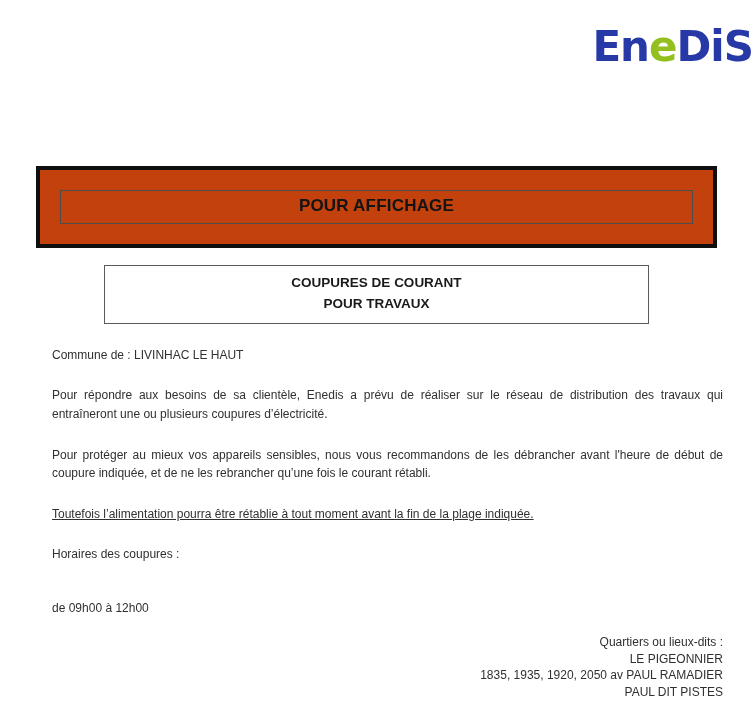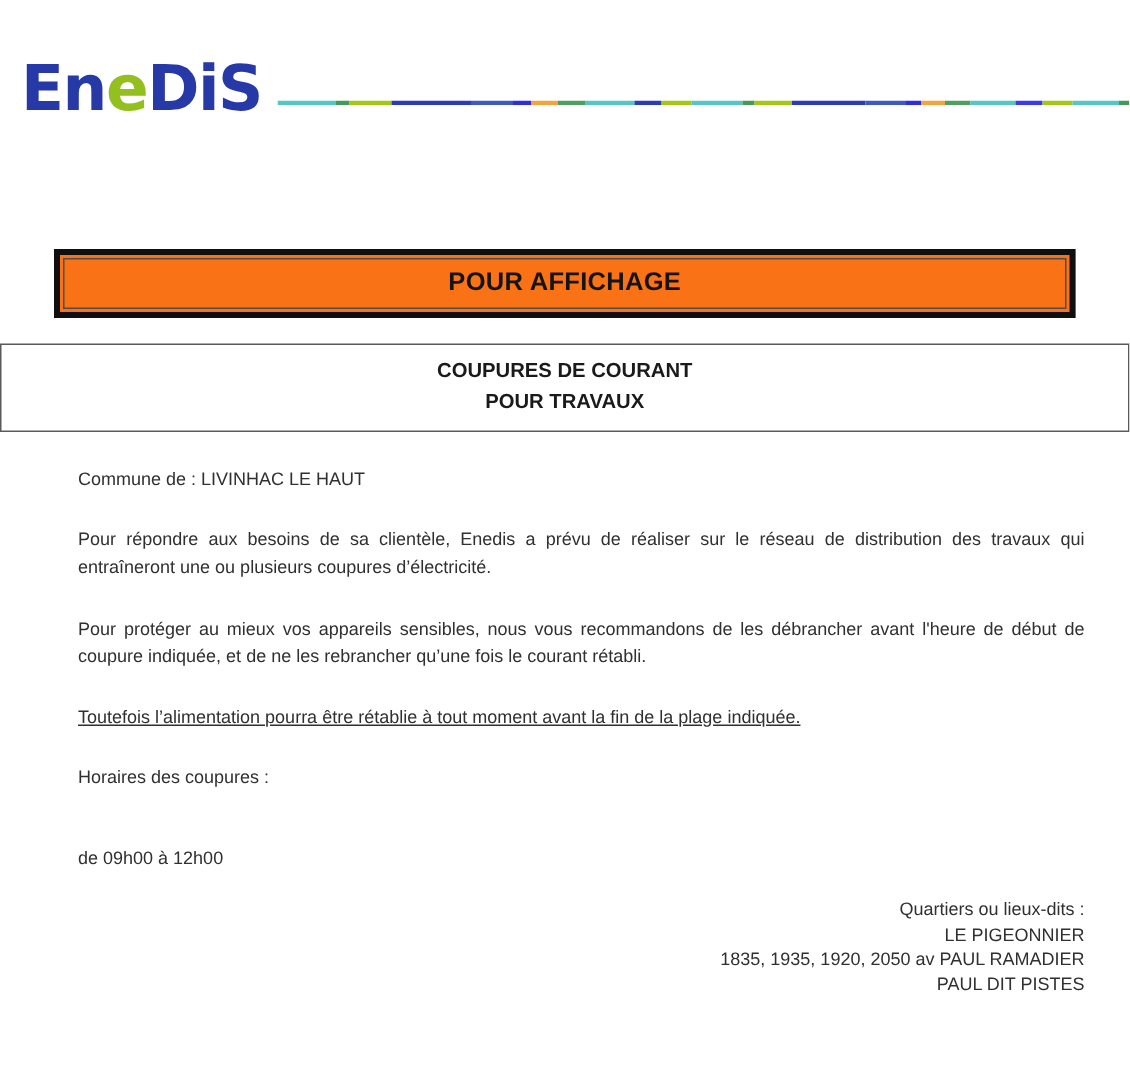--- a/index.html
+++ b/index.html
@@ -1,15 +1,15 @@
 <!DOCTYPE html>
 <html lang="fr"><head>
 <meta charset="utf-8">
 <style>
-  * { margin: 0; padding: 0; box-sizing: border-box; }
+  * { margin: 0; padding: 0; box-sizing: border-box; flex-direction: column; }
   html, body { background: #ffffff; }
   body {
     width: 753px;
     height: 719px;
     position: relative;
     font-family: "Liberation Sans", "DejaVu Sans", sans-serif;
     color: #303030;
     overflow: hidden;
   }
   
@@ -34,34 +34,34 @@
     margin: 0 0 10px 10px;
     display: flex;
     overflow: hidden;
   }
   .brand-divider span { height: 100%; }
   
   .banner-outer {
     width: 681px;
     margin: 86px auto 0 auto;
     border: 4px solid #0f0f0f;
-    padding: 2px;
-    background: #f97316;
+    padding: 20px;
+    background: #c2410c;
   }
   .banner-inner {
     border: 1px solid #4d4d4d;
     text-align: center;
     font-weight: bold;
     font-size: 17px;
     color: #141414;
     padding: 5px 0 7px 0;
     letter-spacing: 0.2px;
   }
   .subtitle-box {
-    width: 753px;
+    width: 545px;
     margin: 17px auto 0 auto;
     border: 1px solid #5a5a5a;
     text-align: center;
     font-weight: bold;
     font-size: 13.5px;
     color: #1a1a1a;
     padding: 7px 0 8px 0;
     line-height: 1.55;
   }
   

